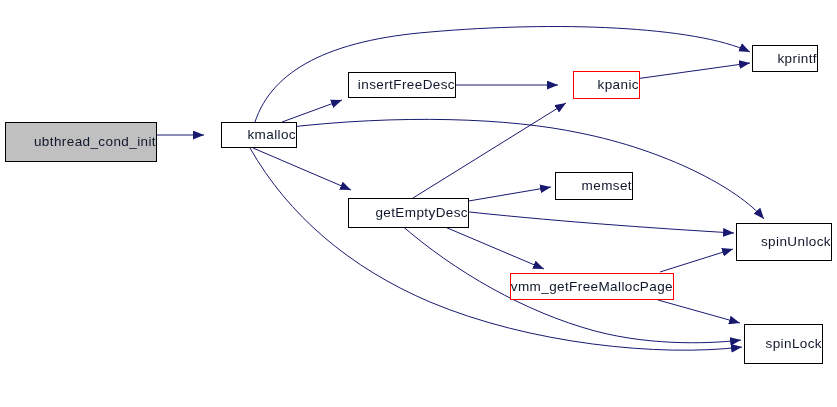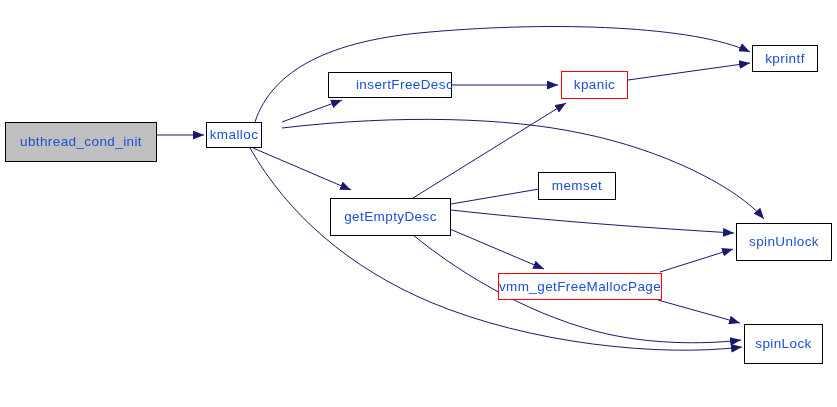--- a/index.html
+++ b/index.html
@@ -20,36 +20,37 @@
     left: 0;
     top: 0;
     width: 837px;
     height: 407px;
   }
   .node {
     position: absolute;
     box-sizing: border-box;
     border: 1px solid #000000;
     background: #ffffff;
-    color: #1d4ed8;
+    color: #0f172a;
     display: flex;
     align-items: center;
-    justify-content: center;
+    justify-content: flex-end;
     font-size: 13.5px;
     letter-spacing: 0.4px;
     white-space: nowrap;
     cursor: pointer;
     line-height: 1;
   }
   .node.root {
     background: #c0c0c0;
     cursor: default;
   }
   .node.highlight {
     border-color: #ff0000;
+    margin-left: 12px;
   }
   .edge {
     fill: none;
     stroke: #191970;
     stroke-width: 1px;
   }
 </style>
 </head>
 <body>
 
@@ -75,36 +76,36 @@
         <path d="M438,224 L544,269" class="edge" stroke="#191970" marker-end="url(#arrowhead)"></path>
         <path d="M400,224 C455,272 525,312 595,331 C655,347 718,343 741,340" class="edge" stroke="#191970" marker-end="url(#arrowhead)"></path>
         <path d="M660,272 L733,249" class="edge" stroke="#191970" marker-end="url(#arrowhead)"></path>
         <path d="M658,300 L740,323" class="edge" stroke="#191970" marker-end="url(#arrowhead)"></path>
       </g>
   </svg>
   <div id="node-layer">
       <div class="node root" style="left: 5px; top: 122px; width: 152px; height: 40px;">
         <span>ubthread_cond_init</span>
       </div>
-      <div class="node" style="left: 206px; top: 122px; width: 56px; height: 26px;">
+      <div class="node" style="left: 221px; top: 122px; width: 76px; height: 26px;">
         <span>kmalloc</span>
       </div>
-      <div class="node" style="left: 328px; top: 72px; width: 124px; height: 26px; padding-left: 29px;">
+      <div class="node" style="left: 348px; top: 72px; width: 108px; height: 26px; padding-left: 29px;">
         <span>insertFreeDesc</span>
       </div>
       <div class="node highlight" style="left: 561px; top: 71px; width: 67px; height: 28px;">
         <span>kpanic</span>
       </div>
       <div class="node" style="left: 752px; top: 45px; width: 66px; height: 27px;">
         <span>kprintf</span>
       </div>
-      <div class="node" style="left: 330px; top: 198px; width: 121px; height: 38px;">
+      <div class="node" style="left: 348px; top: 198px; width: 121px; height: 30px;">
         <span>getEmptyDesc</span>
       </div>
-      <div class="node" style="left: 538px; top: 172px; width: 78px; height: 28px;">
+      <div class="node" style="left: 555px; top: 172px; width: 78px; height: 28px;">
         <span>memset</span>
       </div>
       <div class="node" style="left: 736px; top: 223px; width: 96px; height: 38px;">
         <span>spinUnlock</span>
       </div>
       <div class="node highlight" style="left: 498px; top: 273px; width: 164px; height: 27px;">
         <span>vmm_getFreeMallocPage</span>
       </div>
       <div class="node" style="left: 744px; top: 324px; width: 79px; height: 40px;">
         <span>spinLock</span>

